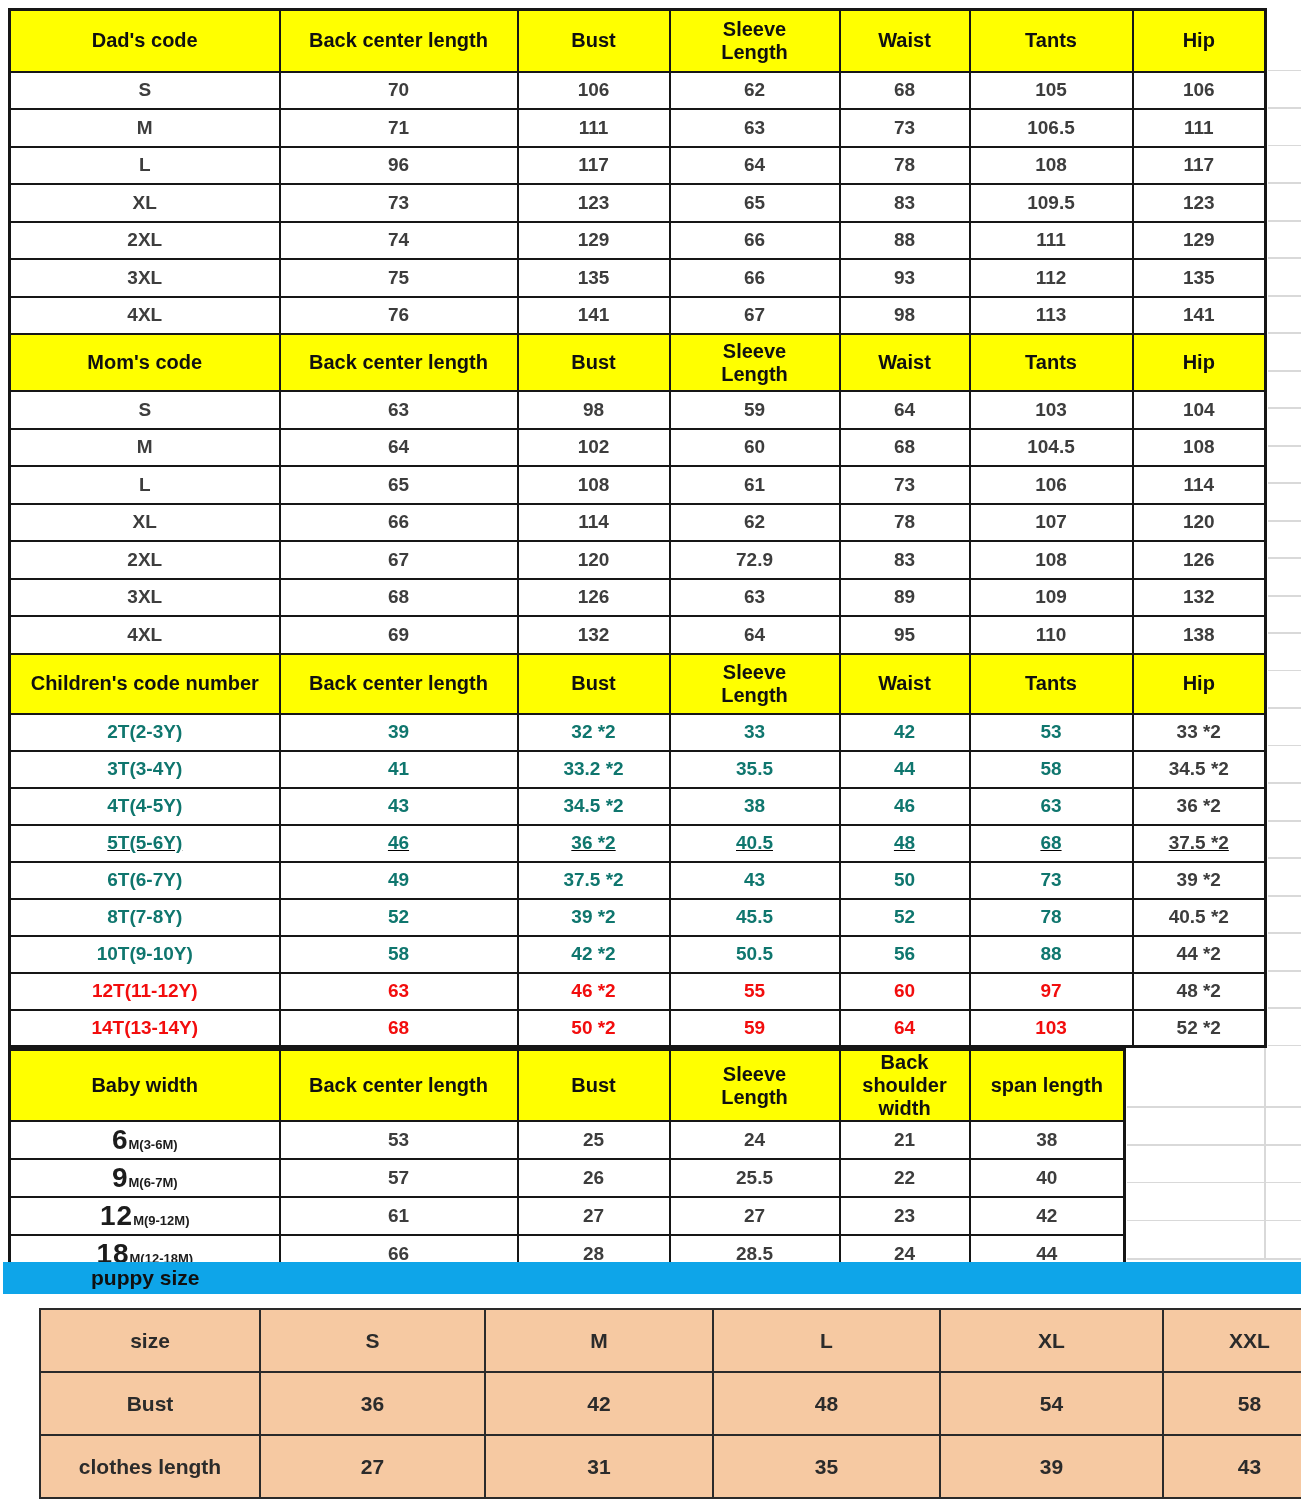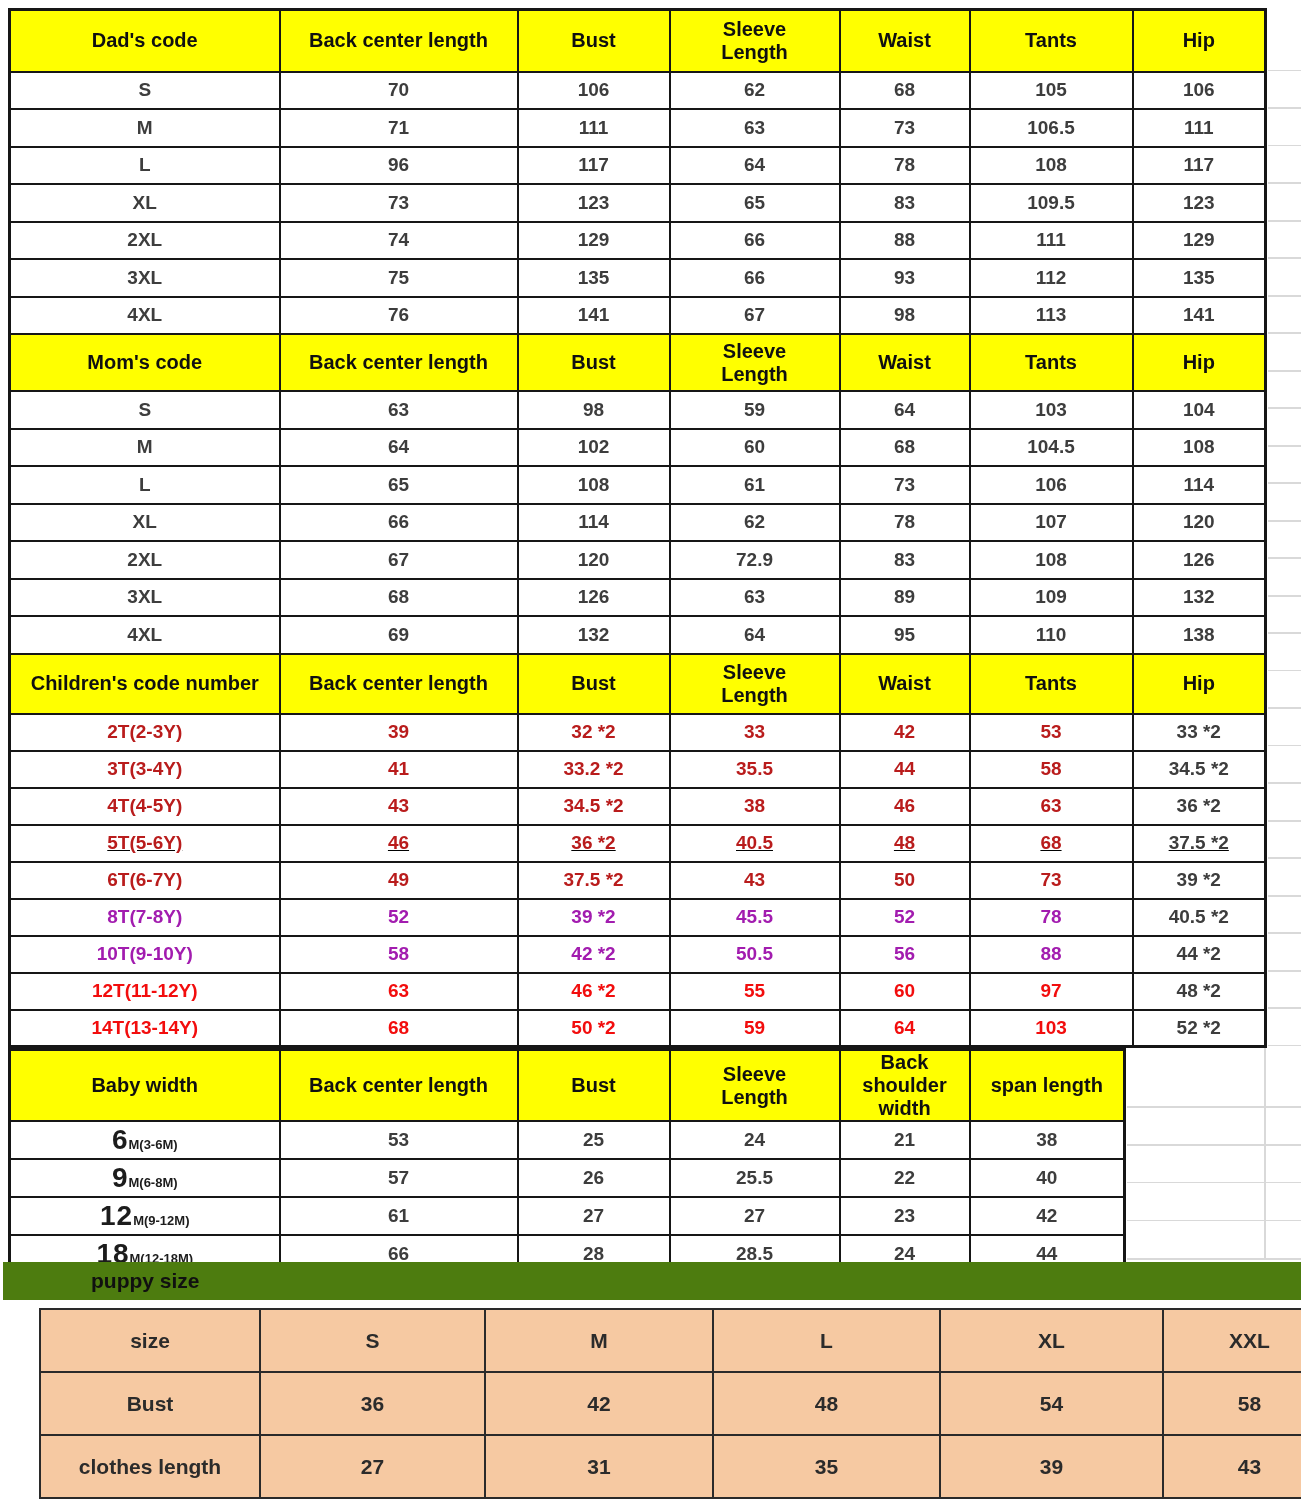--- a/index.html
+++ b/index.html
@@ -16,31 +16,31 @@
     padding:0;overflow:hidden;
   }
   th.hdr{
     background:#ffff00;color:#101010;font-weight:bold;font-size:20px;line-height:1.15;
   }
   th.hdr span{display:inline-block;}
   th.hdr.wrap-narrow span{max-width:74px;}
   th.hdr.wrap-mid span{max-width:120px;}
   td.cell{font-size:19px;font-weight:600;}
   .c-dark{color:#3d3d3d;}
-  .c-blue{color:#b91c1c;}
-  .c-navy{color:#a21caf;}
+  .c-blue{color:#0f766e;}
+  .c-navy{color:#0f766e;}
   .c-red{color:#f20d0d;}
   td.baby-label{
     text-align:left;padding-left:2px;white-space:nowrap;color:#1c1c1c;font-weight:600;
   }
   td.baby-label .big{font-size:28px;font-weight:600;letter-spacing:1px;}
   td.baby-label .rest{font-size:13px;}
   .puppy-bar{
-    position:absolute;left:3px;top:1262px;width:1298px;height:38px;
-    background:#4d7c0f;display:flex;align-items:center;
+    position:absolute;left:3px;top:1262px;width:1298px;height:32px;
+    background:#0ea5e9;display:flex;align-items:center;
   }
   .puppy-bar .bar-title{
     padding-left:88px;font-size:21px;font-weight:bold;color:#101010;
   }
   table.puppy td{
     background:#f6c9a2;font-size:21px;font-weight:bold;color:#2b2b2b;
     border:2px solid #2a2a2a;
   }
   table.puppy{border:2px solid #2a2a2a;margin-left:36px;}
   .ghost-h{
@@ -326,21 +326,21 @@
         </tr>
         <tr style="height: 38px;">
           <td class="cell baby-label"><span class="big">6</span><span class="rest">M(3-6M)</span></td>
           <td class="cell c-dark">53</td>
           <td class="cell c-dark">25</td>
           <td class="cell c-dark">24</td>
           <td class="cell c-dark">21</td>
           <td class="cell c-dark">38</td>
         </tr>
         <tr style="height: 38px;">
-          <td class="cell baby-label"><span class="big">9</span><span class="rest">M(6-8M)</span></td>
+          <td class="cell baby-label"><span class="big">9</span><span class="rest">M(6-7M)</span></td>
           <td class="cell c-dark">57</td>
           <td class="cell c-dark">26</td>
           <td class="cell c-dark">25.5</td>
           <td class="cell c-dark">22</td>
           <td class="cell c-dark">40</td>
         </tr>
         <tr style="height: 38px;">
           <td class="cell baby-label"><span class="big">12</span><span class="rest">M(9-12M)</span></td>
           <td class="cell c-dark">61</td>
           <td class="cell c-dark">27</td>

